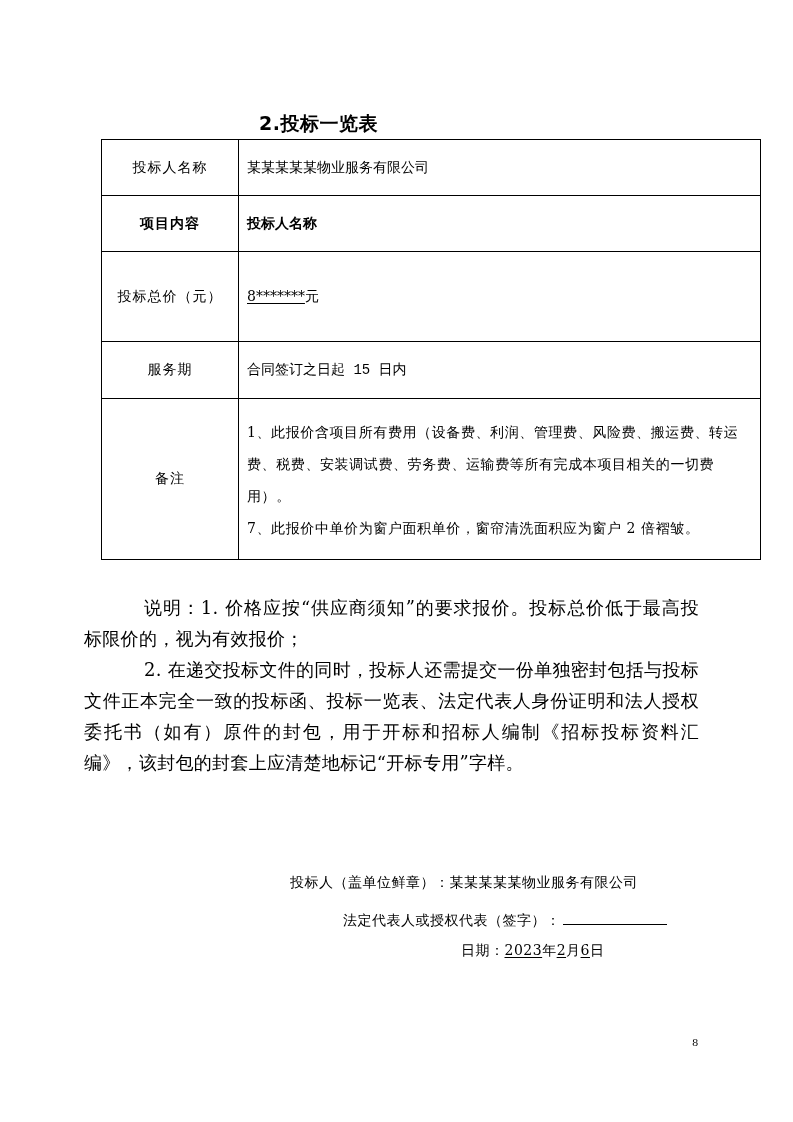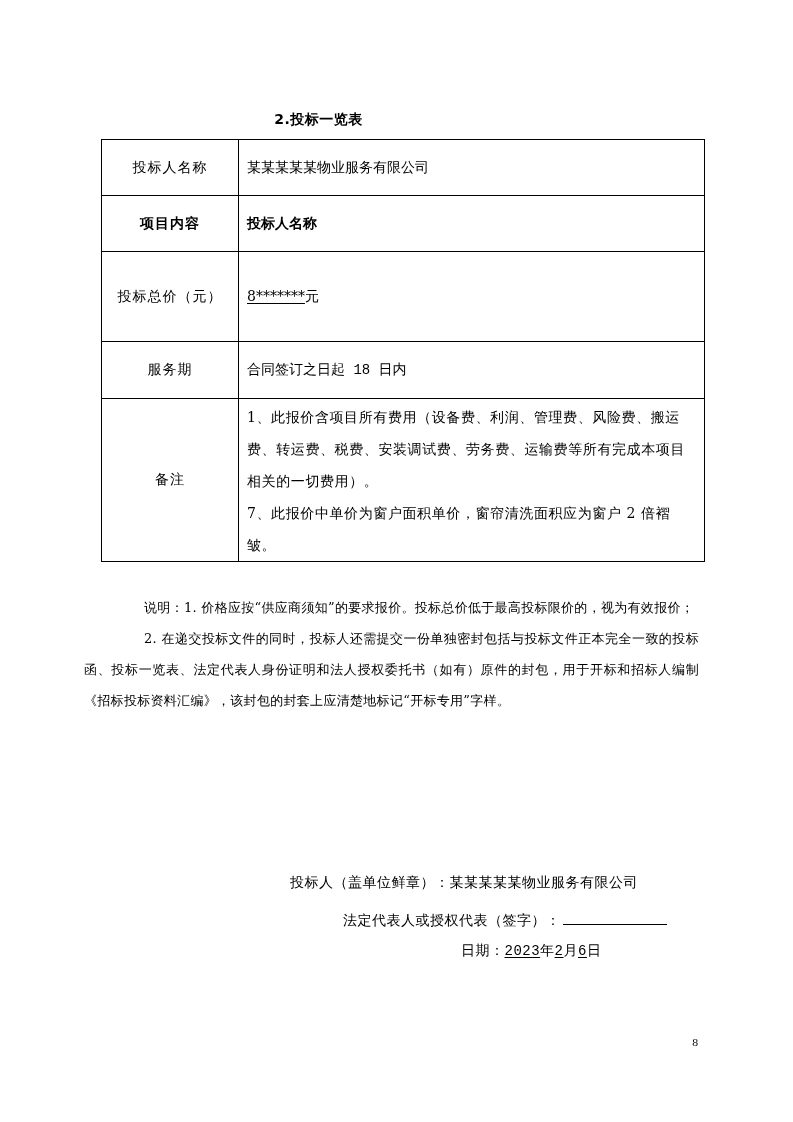--- a/index.html
+++ b/index.html
@@ -3,48 +3,48 @@
   <meta charset="utf-8">
   <style>
     html, body { margin: 0; padding: 0; background: #ffffff; }
     body {
       width: 793px; height: 1122px; position: relative; overflow: hidden;
       font-family: "DejaVu Serif", "Liberation Serif", serif;
       color: #000;
     }
     .title {
       position: absolute; left: 0; width: 637px; top: 111px;
-      text-align: center; font-size: 14px; font-weight: bold;
+      text-align: center; font-size: 19px; font-weight: bold;
       font-family: "DejaVu Sans", "Liberation Sans", sans-serif;
       letter-spacing: 0.5px;
     }
     table.bid {
-      position: absolute; left: 101px; top: 139px; width: 604px;
+      position: absolute; left: 101px; top: 139px; width: 660px;
       border-collapse: collapse; table-layout: fixed;
     }
     table.bid td {
       border: 1.3px solid #000; font-size: 14px; padding: 0;
       vertical-align: middle;
     }
     td.label { width: 136px; text-align: center; letter-spacing: 1px; }
     td.val { padding-left: 8px !important; padding-right: 6px !important; }
     .r1 { height: 56px; } .r2 { height: 56px; font-weight: bold; } .r3 { height: 90px; }
     .r4 { height: 57px; font-family: Liberation Mono, monospace; } .r5 { height: 161px; }
     td.notes { vertical-align: top; line-height: 32px; padding-top: 2px !important; font-size: 14px; letter-spacing: 0.6px; }
     .u { text-decoration: underline; text-underline-offset: 2px; }
     .explain {
       position: absolute; left: 84px; width: 615px; top: 592px;
-      font-size: 13px; line-height: 31px; letter-spacing: 0.3px;
+      font-size: 18px; line-height: 31px; letter-spacing: 0.3px;
     }
     .explain p { margin: 0; text-align: justify; }
     .indent { text-indent: 60px; }
     .sig { position: absolute; font-size: 14px; letter-spacing: 0.5px; }
     .sig1 { left: 290px; top: 874px; }
     .sig2 { left: 336px; top: 910px; margin-left: 7px; }
-    .sig3 { left: 461px; top: 942px; font-family: Liberation Mono, monospace; }
+    .sig3 { left: 461px; top: 942px; }
     .blank { display: inline-block; width: 104px; border-bottom: 1.3px solid #000; height: 14px; vertical-align: baseline; margin-left: 2px; }
     .pagenum { position: absolute; left: 692px; top: 1037px; font-size: 10px; }
   </style>
 </head>
 <body>
 
 <div class="title">2.投标一览表</div>
 
 <table class="bid">
   <tbody>
@@ -55,21 +55,21 @@
   <tr class="r2">
     <td class="label">项目内容</td>
     <td class="val">投标人名称</td>
   </tr>
   <tr class="r3">
     <td class="label">投标总价（元）</td>
     <td class="val"><span class="u">8*******</span><span>元</span></td>
   </tr>
   <tr class="r4">
     <td class="label">服务期</td>
-    <td class="val">合同签订之日起 18 日内</td>
+    <td class="val">合同签订之日起 15 日内</td>
   </tr>
   <tr class="r5">
     <td class="label">备注</td>
     <td class="val notes">
       <div>1、此报价含项目所有费用（设备费、利润、管理费、风险费、搬运费、转运费、税费、安装调试费、劳务费、运输费等所有完成本项目相关的一切费用）。</div>
       <div>7、此报价中单价为窗户面积单价，窗帘清洗面积应为窗户 2 倍褶皱。</div>
     </td>
   </tr>
 </tbody>
   </table>

